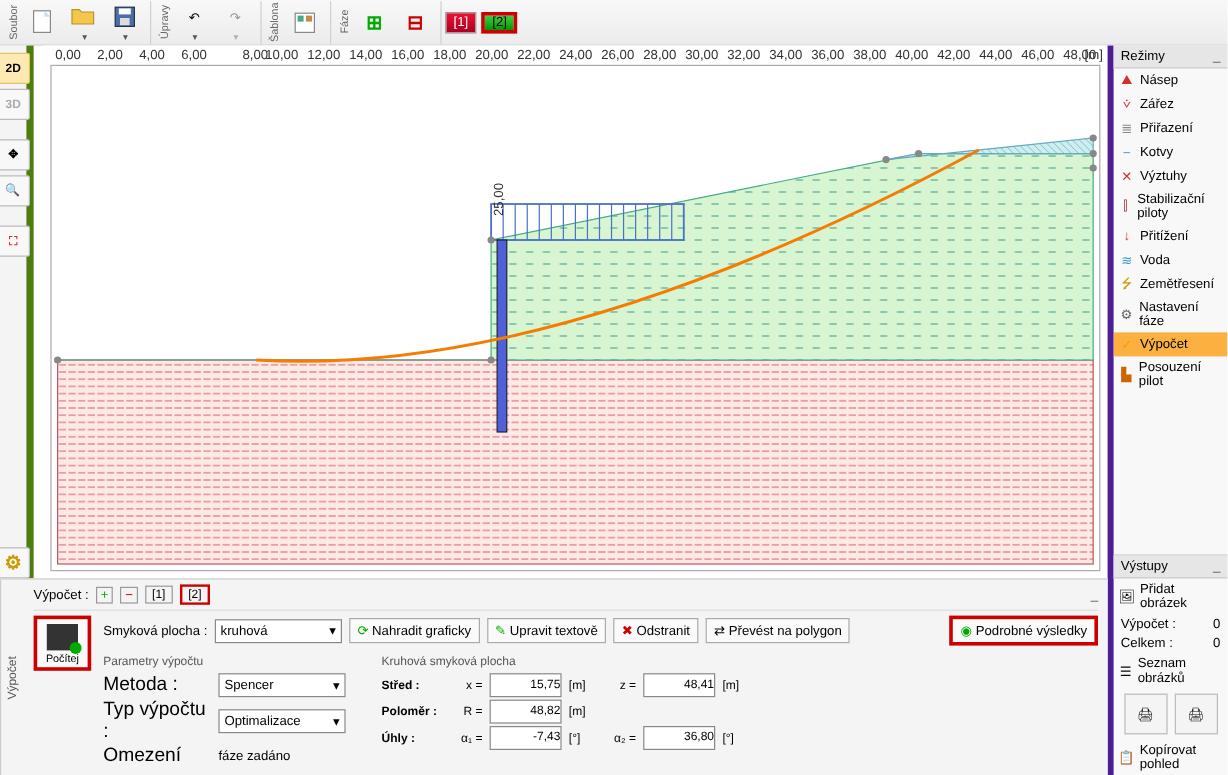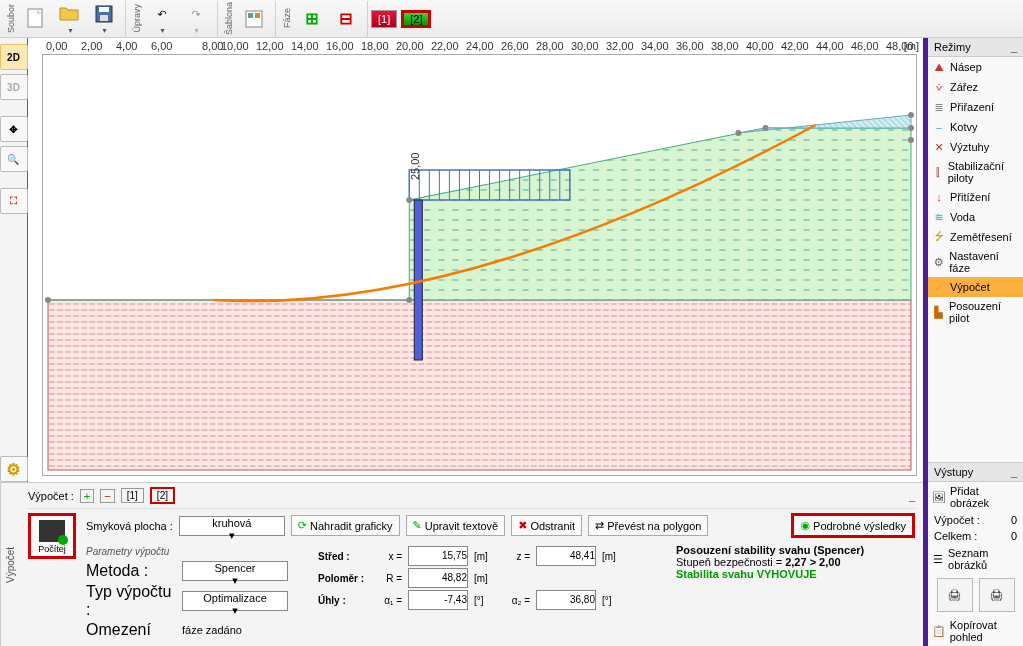--- a/index.html
+++ b/index.html
@@ -11,21 +11,21 @@
 .tb-icon { width: 24px; height: 24px; display: flex; align-items: center; justify-content: center; }
 .tb-group { display: flex; align-items: center; border-right: 1px solid #d0d0d0; padding: 0 4px; height: 36px; }
 .tb-group-label { font-size: 9px; color: #666; writing-mode: vertical-rl; transform: rotate(180deg); margin-right: 3px; }
 .phase-btn { border: 1px solid #999; padding: 2px 6px; margin: 0 1px; font-size: 10px; cursor: pointer; height: 18px; display: flex; align-items: center; }
 .phase-btn.p1 { background: linear-gradient(#e13,#a02); color: #fff; }
 .phase-btn.p2 { background: linear-gradient(#4c4,#090); color: #000; border: 2px solid #d00; }
 .phase-btn.active { border: 3px solid #c00; }
 .dd-arrow { font-size: 8px; color: #555; margin-left: 1px; }
 
 
-.left-sidebar { position: absolute; left: 0; top: 38px; width: 28px; height: 444px; background: #f4f4f4; border-right: 1px solid #4d7c0f; display: flex; flex-direction: column; align-items: center; padding-top: 6px; gap: 4px; }
+.left-sidebar { position: absolute; left: 0; top: 38px; width: 28px; height: 444px; background: #f4f4f4; border-right: 6px solid #4d7c0f; display: flex; flex-direction: column; align-items: center; padding-top: 6px; gap: 4px; }
 .ls-btn { width: 28px; height: 26px; border: 1px solid #bbb; border-radius: 2px; display: flex; align-items: center; justify-content: center; cursor: pointer; font-size: 10px; font-weight: bold; background: #f8f8f8; }
 .ls-btn.active { background: #fde9b3; border-color: #e5c365; }
 .ls-spacer { flex: 1; }
 
 
 .canvas-area { position: absolute; left: 36px; top: 38px; right: 100px; height: 444px; background: #fff; }
 .ruler { height: 16px; background: #fff; position: relative; font-size: 8px; color: #333; }
 .ruler span { position: absolute; top: 2px; }
 .ruler-unit { position: absolute; right: 4px; top: 2px; }
 .drawing { position: absolute; left: 6px; top: 16px; right: 6px; bottom: 6px; border: 1px solid #aaa; }
@@ -50,28 +50,28 @@
 .bp-row1 { display: flex; align-items: center; gap: 6px; }
 .bp-calc-box { border: 3px solid #c00; padding: 2px; display: flex; flex-direction: column; align-items: center; cursor: pointer; width: 48px; height: 46px; background: #fafafa; }
 .bp-calc-box .cpu { width: 26px; height: 22px; background: #333; position: relative; margin-top: 2px;}
 .bp-calc-box .cpu::after { content:''; position:absolute; right:-3px; bottom:-3px; width:10px; height:10px; background:#0a0; border-radius:50%; }
 .bp-calc-label { font-size: 9px; margin-top: 2px; }
 .bp-action-btn { display: flex; align-items: center; gap: 3px; padding: 3px 6px; border: 1px solid #aaa; background: #fafafa; cursor: pointer; font-size: 10px; }
 .bp-action-btn .ic { font-size: 11px; }
 .bp-detailed { border: 3px solid #c00; }
 .bp-form-row { display: flex; align-items: center; gap: 6px; margin-top: 2px; }
 .bp-label { width: 90px; font-size: 16px; }
-.bp-select { width: 106px; height: 20px; border: 1px solid #888; background: #fff; padding: 0 4px; font-size: 10px; display: flex; align-items: center; justify-content: space-between; flex-direction: column; }
+.bp-select { width: 106px; height: 20px; border: 1px solid #888; background: #fff; padding: 0 4px; font-size: 10px; display: flex; align-items: center; justify-content: space-between; }
 .bp-field-lbl { font-size: 10px; min-width: 52px; font-weight: bold; }
 .bp-field-sub { font-size: 10px; width: 26px; text-align: right; }
 .bp-field-val { width: 60px; height: 20px; border: 1px solid #888; background: #fff; text-align: right; padding: 0 0; font-size: 10px; line-height: 18px; }
 .bp-field-unit { font-size: 10px; width: 24px; }
 .bp-result { font-size: 10px; margin-left: 20px; }
 .bp-result .ok { color: #090; font-weight: bold; }
-.bp-section-head { font-size: 10px; color: #555; padding: 2px 0; font-style: italic; }
+.bp-section-head { font-size: 10px; color: #555; padding: 2px 0; }
 .bp-row-top { display: flex; align-items: center; gap: 6px; padding-bottom: 4px; border-bottom: 1px solid #ddd; }
 .bp-plus { color: #0a0; border:1px solid #999; padding: 0 3px; cursor:pointer; }
 .bp-minus { color: #c00; border:1px solid #999; padding: 0 3px; cursor:pointer; }
 .bp-phase { border:1px solid #999; padding: 1px 5px; cursor:pointer; font-size:10px; }
 .bp-phase.sel { border: 2px solid #c00; }
 .minimize { cursor:pointer; color:#555; }
 </style>
 </head>
 <body>
 
@@ -405,20 +405,21 @@
                   <span>▾</span>
                 </div>
             </div>
             <div class="bp-form-row">
               <span class="bp-label">Omezení</span>
               <span>fáze zadáno</span>
             </div>
           </div>
 
           <div>
+            <div class="bp-section-head">Kruhová smyková plocha</div>
             <div class="bp-form-row">
               <span class="bp-field-lbl">Střed :</span>
               <span class="bp-field-sub">x =</span>
               <div class="bp-field-val">15,75</div>
               <span class="bp-field-unit">[m]</span>
               <span class="bp-field-sub">z =</span>
               <div class="bp-field-val">48,41</div>
               <span class="bp-field-unit">[m]</span>
             </div>
             <div class="bp-form-row">
@@ -431,22 +432,17 @@
               <span class="bp-field-lbl">Úhly :</span>
               <span class="bp-field-sub">α₁ =</span>
               <div class="bp-field-val">-7,43</div>
               <span class="bp-field-unit">[°]</span>
               <span class="bp-field-sub">α₂ =</span>
               <div class="bp-field-val">36,80</div>
               <span class="bp-field-unit">[°]</span>
             </div>
           </div>
 
-          <div class="bp-result">
-            <div style="font-weight:bold">Posouzení stability svahu (Spencer)</div>
-            <div><span>Stupeň bezpečnosti = </span><b>2,27 &gt; 2,00</b></div>
-            <div class="ok">Stabilita svahu VYHOVUJE</div>
-          </div>
         </div>
       </div>
     </div>
   </div>
 </div>
 
 </body></html>

